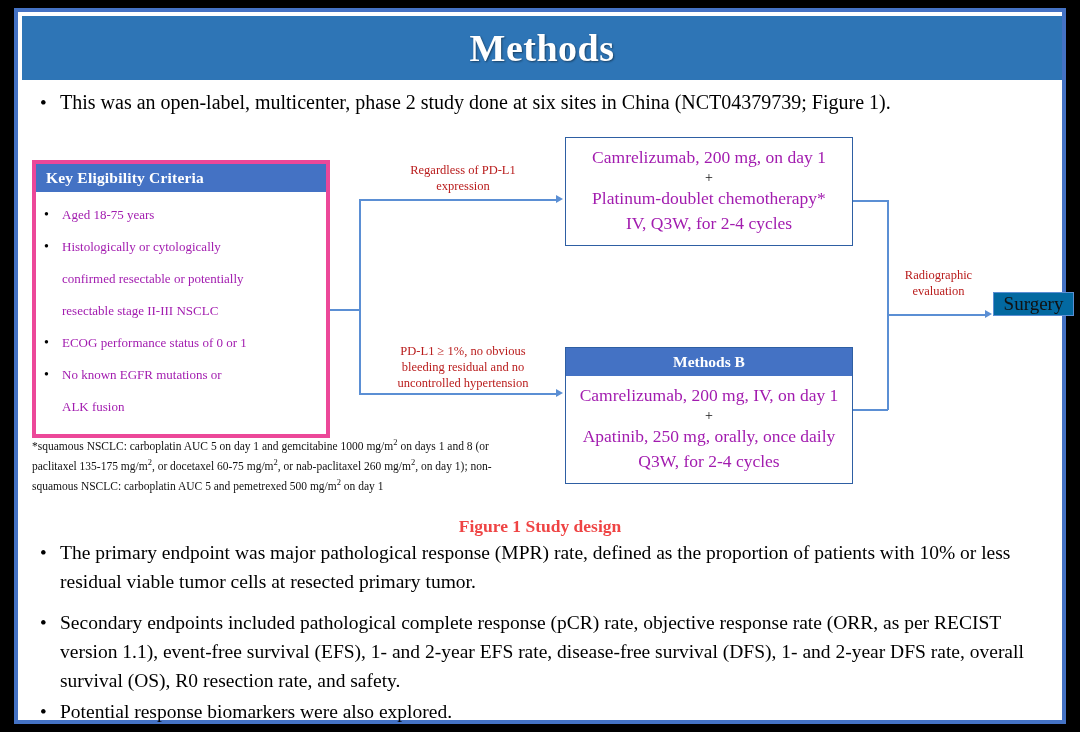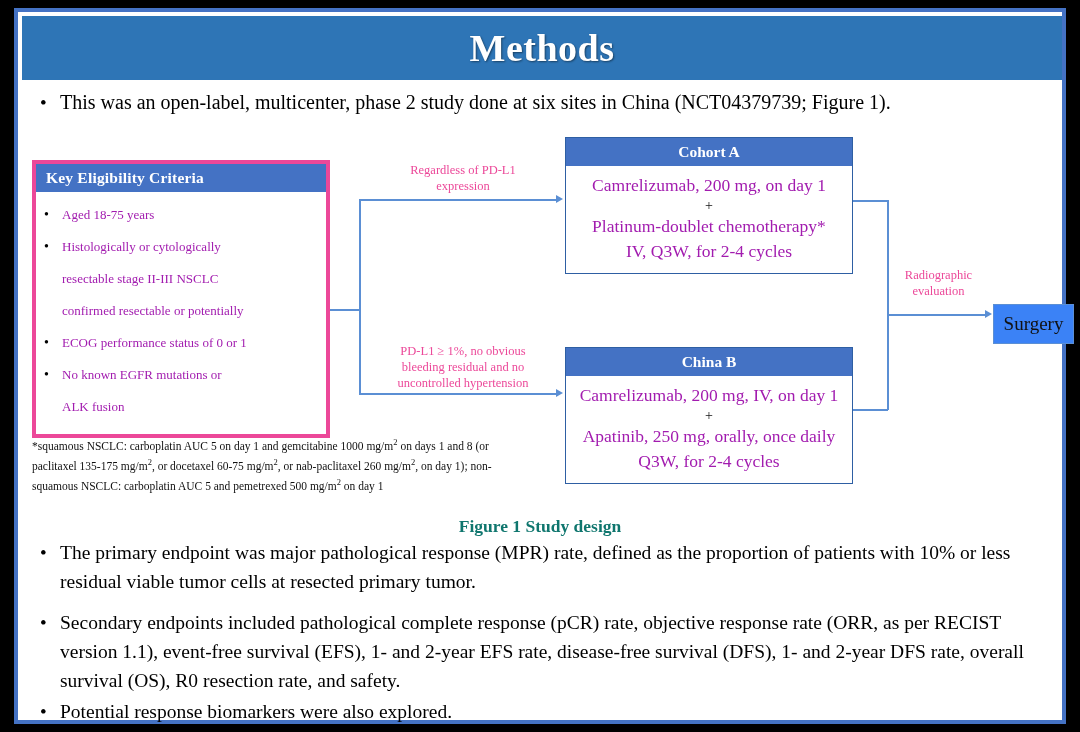--- a/index.html
+++ b/index.html
@@ -136,40 +136,40 @@
     position:absolute;
     width:0;height:0;
     border-top:4px solid transparent;
     border-bottom:4px solid transparent;
     border-left:7px solid #5B8FD4;
   }
   .conn-label{
     position:absolute;
     font-size:12.5px;
     line-height:16px;
-    color:#ec4899;
+    color:#b91c1c;
     text-align:center;
   }
   
   .surgery-box{
-    position:absolute;left:975px;top:180px;
-    width:81px;height:40px;
+    position:absolute;left:975px;top:168px;
+    width:81px;height:24px;
     border:1.5px solid #5B8FD4;
     box-sizing:border-box;
-    background:#3b82f6;
+    background:#0369a1;
     display:flex;align-items:center;justify-content:center;
     font-size:19px;color:#111;
   }
   
   .fig-caption{
     position:absolute;left:0;top:504px;width:1044px;
     text-align:center;
     font-size:17.5px;
     font-weight:bold;
-    color:#0f766e;
+    color:#ef4444;
   }
   
   .b1{left:22px;top:526px;width:1012px;}
   .b2{left:22px;top:596px;width:1012px;}
   .b3{left:22px;top:685px;width:1012px;}
 </style>
 </head>
 <body>
 
 <div class="slide">
@@ -191,25 +191,25 @@
         <div class="elig-item">
           <span class="dot">•</span>
           <span class="txt">Aged 18-75 years</span>
         </div>
         <div class="elig-item">
           <span class="dot">•</span>
           <span class="txt">Histologically or cytologically</span>
         </div>
         <div class="elig-item">
           <span class="dot"></span>
+          <span class="txt">confirmed resectable or potentially</span>
+        </div>
+        <div class="elig-item">
+          <span class="dot"></span>
           <span class="txt">resectable stage II-III  NSCLC</span>
-        </div>
-        <div class="elig-item">
-          <span class="dot"></span>
-          <span class="txt">confirmed resectable or potentially</span>
         </div>
         <div class="elig-item">
           <span class="dot">•</span>
           <span class="txt">ECOG performance status of 0 or 1</span>
         </div>
         <div class="elig-item">
           <span class="dot">•</span>
           <span class="txt">No known EGFR mutations or</span>
         </div>
         <div class="elig-item">
@@ -237,31 +237,30 @@
 
     <div class="ln hl" style="left:341px;top:269px;width:198px;"></div>
     <div class="arrow-head" style="left:538px;top:265px;"></div>
     <div class="conn-label" style="left:350px;top:219px;width:190px;">
       <div>PD-L1 ≥ 1%, no obvious</div>
       <div>bleeding residual and no</div>
       <div>uncontrolled  hypertension</div>
     </div>
 
     <div class="cohort" id="cohort-a">
-      <div class="cohort-head">Cohort A</div>
       <div class="cohort-body">
         <div class="cohort-line">Camrelizumab, 200 mg, on day 1</div>
         <div class="cohort-plus">+</div>
         <div class="cohort-line">Platinum-doublet chemotherapy*</div>
         <div class="cohort-line">IV, Q3W, for 2-4 cycles</div>
       </div>
     </div>
 
     <div class="cohort" id="cohort-b">
-      <div class="cohort-head">China B</div>
+      <div class="cohort-head">Methods B</div>
       <div class="cohort-body">
         <div class="cohort-line">Camrelizumab, 200 mg, IV, on day 1</div>
         <div class="cohort-plus">+</div>
         <div class="cohort-line">Apatinib, 250 mg, orally, once daily</div>
         <div class="cohort-line">Q3W, for 2-4 cycles</div>
       </div>
     </div>
 
     <div class="ln hl" style="left:835px;top:76px;width:35px;"></div>
     <div class="ln hl" style="left:835px;top:285px;width:35px;"></div>

